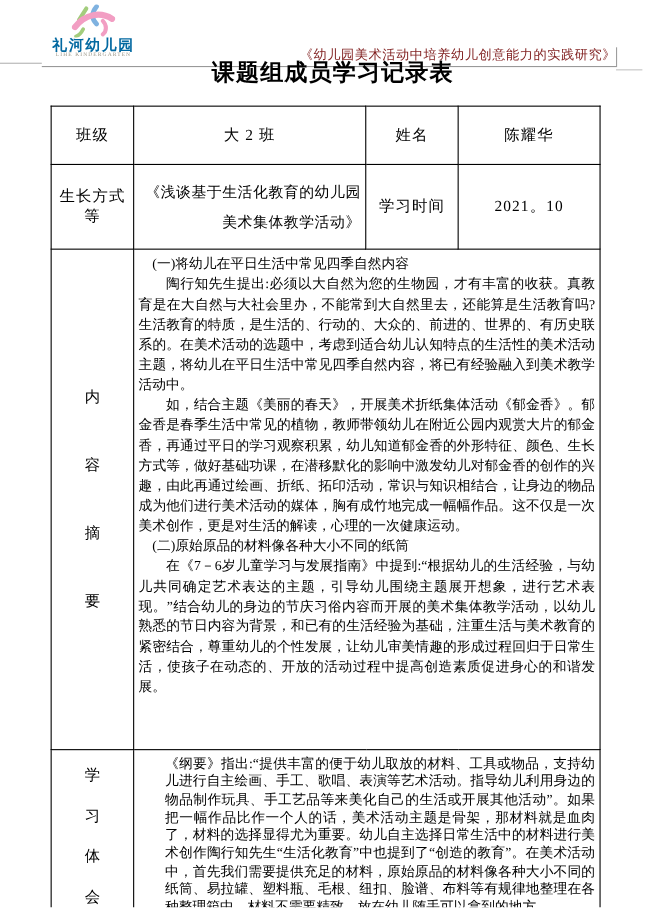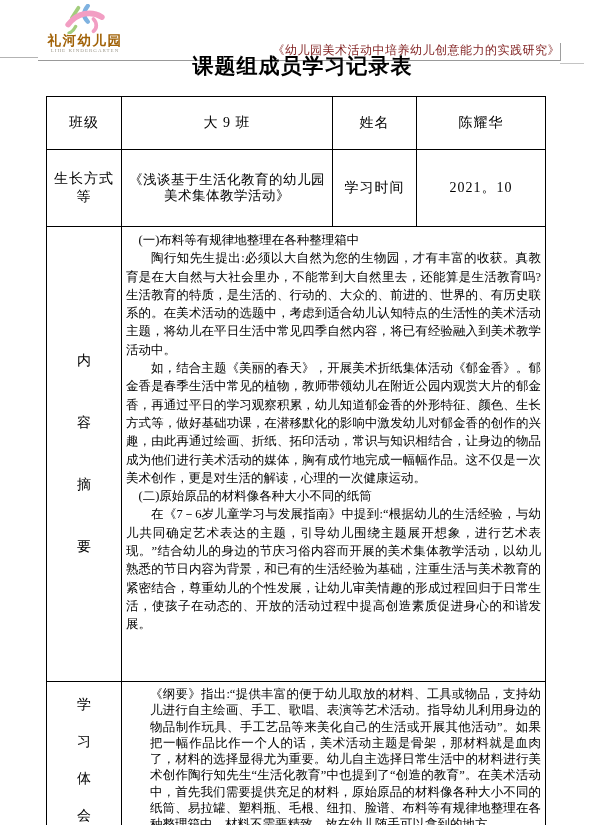--- a/index.html
+++ b/index.html
@@ -3,21 +3,21 @@
 <meta charset="utf-8">
 <style>
   html,body{margin:0;padding:0;background:#fff;}
   .page{
     position:relative;width:605px;height:825px;background:#fff;
     font-family:"Liberation Serif","DejaVu Serif",serif;color:#000;overflow:hidden;
   }
   
   .logo{position:absolute;left:42px;top:4px;width:86px;text-align:center;}
   .logo-mark{display:block;margin:0 auto;width:40px;height:30px;}
-  .logo-cn{font-size:13.5px;font-weight:bold;color:#a16207;letter-spacing:1.5px;line-height:14px;white-space:nowrap;}
+  .logo-cn{font-size:13.5px;font-weight:bold;color:#0369a1;letter-spacing:1.5px;line-height:14px;white-space:nowrap;}
   .logo-en{font-size:5px;color:#9b9688;letter-spacing:1px;line-height:6px;white-space:nowrap;}
   .project{
     position:absolute;top:42px;right:45px;font-size:12px;color:#7f1d1d;
     letter-spacing:0.5px;white-space:nowrap;
   }
   .rule-main{position:absolute;left:38px;top:60px;width:522px;height:1px;background:#999;}
   .rule-left{position:absolute;left:0;top:57px;width:38px;height:1px;background:#b3b3b3;}
   .rule-tick{position:absolute;left:560px;top:43px;width:1px;height:18px;background:#9e9e9e;}
   .rule-right{position:absolute;left:560px;top:63px;width:24px;height:1px;background:#c4c4c4;}
   
@@ -32,22 +32,22 @@
   }
   .form-table td{border:1.5px solid #000;padding:4px;overflow:hidden;}
   .r1 td{height:44px;}
   .r2 td{height:68px;}
   .r3 td{height:446px;}
   .r4 td{height:148px;}
   .label-cell,.value-cell{
     text-align:center;vertical-align:middle;font-size:14px;letter-spacing:1px;
   }
   .article-cell{
-    font-size:13.5px;line-height:16px;padding:2px 6px 2px 9px;
-    vertical-align:middle;text-align:center;letter-spacing:0.5px;
+    font-size:13.5px;line-height:27px;padding:2px 6px 2px 9px;
+    vertical-align:middle;text-align:right;letter-spacing:0.5px;
   }
   .vlabel-cell{vertical-align:middle;}
   .vstack{display:flex;flex-direction:column;align-items:center;justify-content:center;font-size:14px;}
   .vstack-summary{row-gap:44px;}
   .vstack-reflection{row-gap:19px;}
   .content-cell{
     vertical-align:top;text-align:justify;font-size:12.5px;padding:3px 6px 0 6px;
   }
   .content-cell p{margin:0;line-height:18.3px;}
   .reflection-cell{padding-top:2px;}
@@ -84,41 +84,41 @@
   <table class="form-table">
     <colgroup>
       <col style="width:75px">
         <col style="width:211px">
         <col style="width:84px">
         <col style="width:129px">
     </colgroup>
     <tbody>
         <tr class="r1">
       <td class="label-cell">班级</td>
-      <td class="value-cell">大 9 班</td>
+      <td class="value-cell">大 2 班</td>
       <td class="label-cell">姓名</td>
       <td class="value-cell">陈耀华</td>
     </tr>
     <tr class="r2">
       <td class="label-cell">生长方式等</td>
       <td class="article-cell">《浅谈基于生活化教育的幼儿园美术集体教学活动》</td>
       <td class="label-cell">学习时间</td>
       <td class="value-cell">2021。10</td>
     </tr>
     <tr class="r3">
       <td class="vlabel-cell">
         <div class="vstack vstack-summary">
           <span>内</span>
           <span>容</span>
           <span>摘</span>
           <span>要</span>
         </div>
       </td>
       <td class="content-cell" colspan="3">
-        <p class="ind1">(一)布料等有规律地整理在各种整理箱中</p>
+        <p class="ind1">(一)将幼儿在平日生活中常见四季自然内容</p>
         <p class="ind2">陶行知先生提出:必须以大自然为您的生物园，才有丰富的收获。真教育是在大自然与大社会里办，不能常到大自然里去，还能算是生活教育吗?生活教育的特质，是生活的、行动的、大众的、前进的、世界的、有历史联系的。在美术活动的选题中，考虑到适合幼儿认知特点的生活性的美术活动主题，将幼儿在平日生活中常见四季自然内容，将已有经验融入到美术教学活动中。</p>
         <p class="ind2">如，结合主题《美丽的春天》，开展美术折纸集体活动《郁金香》。郁金香是春季生活中常见的植物，教师带领幼儿在附近公园内观赏大片的郁金香，再通过平日的学习观察积累，幼儿知道郁金香的外形特征、颜色、生长方式等，做好基础功课，在潜移默化的影响中激发幼儿对郁金香的创作的兴趣，由此再通过绘画、折纸、拓印活动，常识与知识相结合，让身边的物品成为他们进行美术活动的媒体，胸有成竹地完成一幅幅作品。这不仅是一次美术创作，更是对生活的解读，心理的一次健康运动。</p>
         <p class="ind1">(二)原始原品的材料像各种大小不同的纸筒</p>
         <p class="ind2">在《7－6岁儿童学习与发展指南》中提到:“根据幼儿的生活经验，与幼儿共同确定艺术表达的主题，引导幼儿围绕主题展开想象，进行艺术表现。”结合幼儿的身边的节庆习俗内容而开展的美术集体教学活动，以幼儿熟悉的节日内容为背景，和已有的生活经验为基础，注重生活与美术教育的紧密结合，尊重幼儿的个性发展，让幼儿审美情趣的形成过程回归于日常生活，使孩子在动态的、开放的活动过程中提高创造素质促进身心的和谐发展。</p>
       </td>
     </tr>
     <tr class="r4">
       <td class="vlabel-cell">
         <div class="vstack vstack-reflection">
           <span>学</span>

